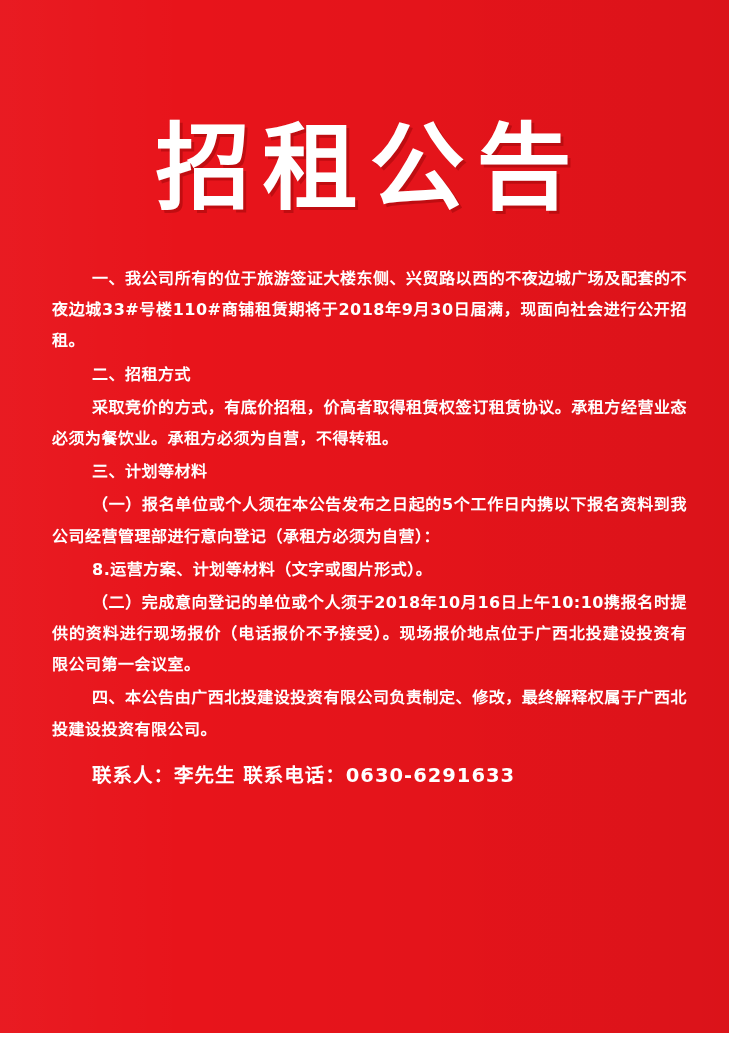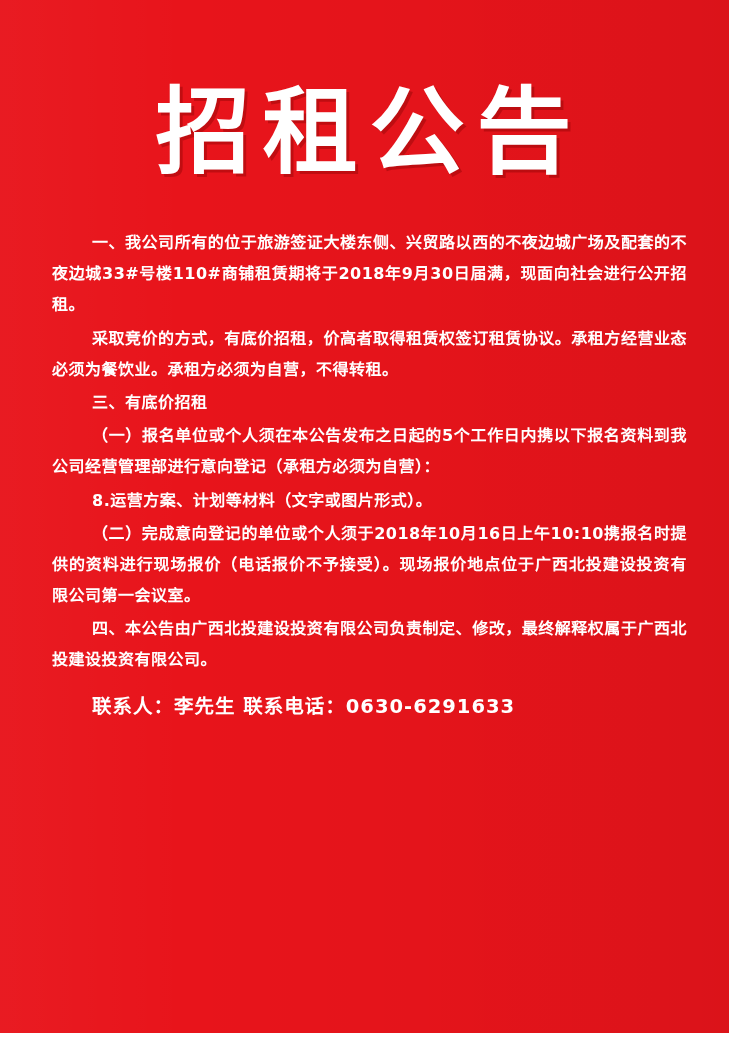--- a/index.html
+++ b/index.html
@@ -48,21 +48,21 @@
   }
   .title {
     position: relative;
     text-align: center;
     color: #ffffff;
     font-family: "DejaVu Serif", "Liberation Serif", serif;
     font-weight: 700;
     font-size: 95px;
     letter-spacing: 12px;
     line-height: 1;
-    padding-top: 84px;
+    padding-top: 120px;
     text-shadow: 3px 3px 0 rgba(120,0,0,0.35);
     white-space: nowrap;
   }
   .body-wrap {
     position: relative;
     padding: 48px 52px 0 52px;
   }
   .para {
     color: #ffffff;
     font-size: 16px;
@@ -87,22 +87,23 @@
 </style>
 </head>
 <body>
 
 <div class="poster">
 
   <div class="title">招租公告</div>
 
   <div class="body-wrap">
     <p class="para indent">一、我公司所有的位于旅游签证大楼东侧、兴贸路以西的不夜边城广场及配套的不夜边城33#号楼110#商铺租赁期将于2018年9月30日届满，现面向社会进行公开招租。</p>
+    <p class="para indent">二、招租方式</p>
     <p class="para indent">采取竞价的方式，有底价招租，价高者取得租赁权签订租赁协议。承租方经营业态必须为餐饮业。承租方必须为自营，不得转租。</p>
-    <p class="para indent">三、有底价招租</p>
+    <p class="para indent">三、计划等材料</p>
     <p class="para indent">（一）报名单位或个人须在本公告发布之日起的5个工作日内携以下报名资料到我公司经营管理部进行意向登记（承租方必须为自营）：</p>
     <p class="para indent">8.运营方案、计划等材料（文字或图片形式）。</p>
     <p class="para indent">（二）完成意向登记的单位或个人须于2018年10月16日上午10:10携报名时提供的资料进行现场报价（电话报价不予接受）。现场报价地点位于广西北投建设投资有限公司第一会议室。</p>
     <p class="para indent">四、本公告由广西北投建设投资有限公司负责制定、修改，最终解释权属于广西北投建设投资有限公司。</p>
     <p class="contact">联系人：李先生   联系电话：0630-6291633</p>
   </div>
 
   <div class="white-edge-right"></div>
   <div class="white-edge-bottom"></div>
 </div>

